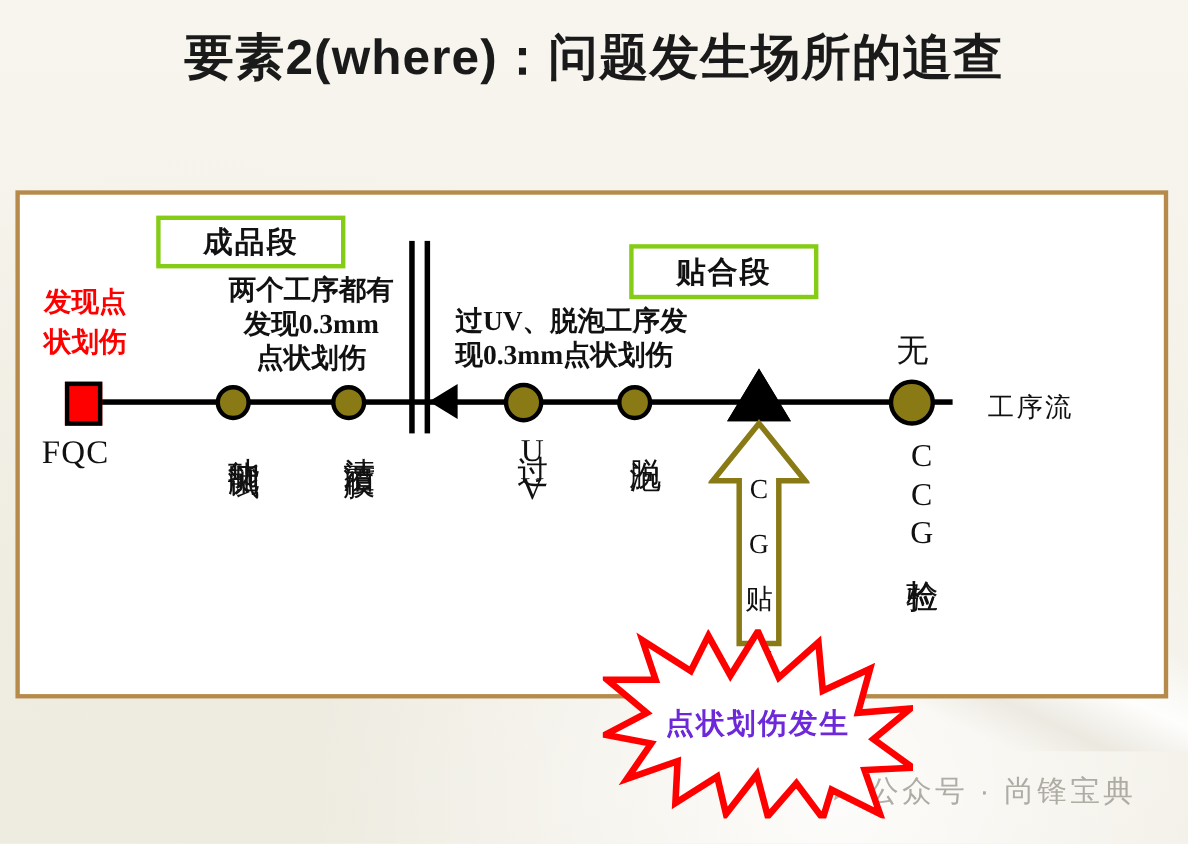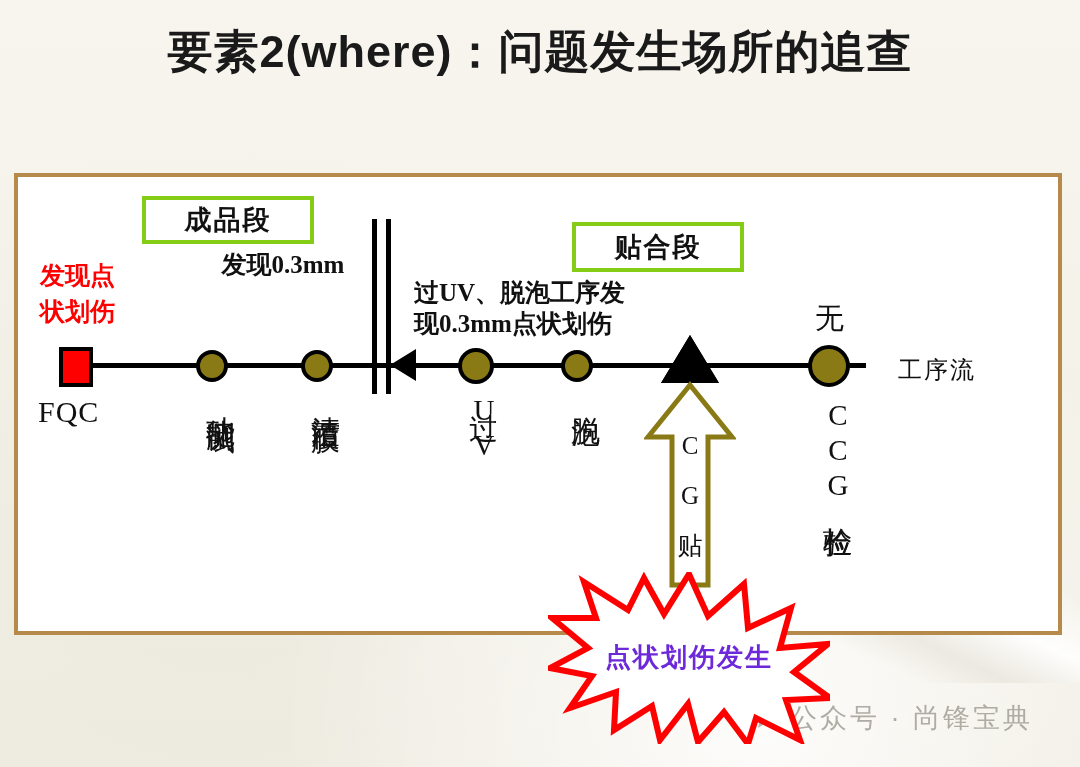--- a/index.html
+++ b/index.html
@@ -308,21 +308,23 @@
 <div id="corner-fold"></div>
 
 <div id="slide-title">要素2(where)：问题发生场所的追查</div>
 
 <div id="diagram-panel">
 
   <div class="stage-box" id="stage-box-finished">成品段</div>
   <div class="stage-box" id="stage-box-lamination">贴合段</div>
 
   <div class="annotation" id="annotation-finished">
+    <div>两个工序都有</div>
     <div>发现0.3mm</div>
+    <div>点状划伤</div>
   </div>
   <div class="annotation" id="annotation-lamination">
     <div>过UV、脱泡工序发</div>
     <div>现0.3mm点状划伤</div>
   </div>
 
   <div id="found-defect-text">
     <div>发现点</div>
     <div>状划伤</div>
   </div>

